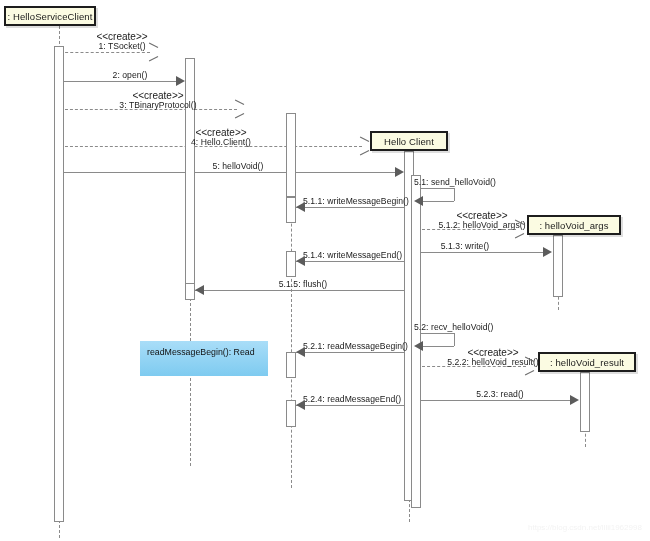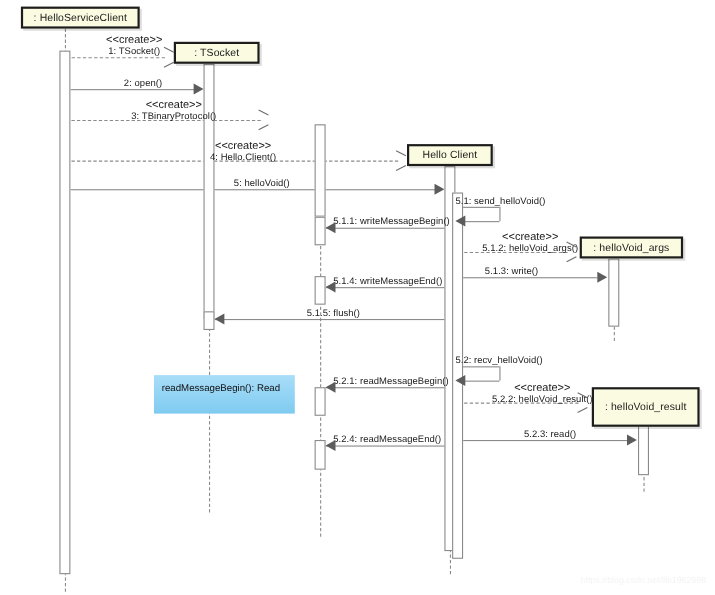--- a/index.html
+++ b/index.html
@@ -152,38 +152,35 @@
   <div class="act" style="left:286px; top:251px; width:10px; height:26px;"></div>
   <div class="act" style="left:286px; top:352px; width:10px; height:26px;"></div>
   <div class="act" style="left:286px; top:400px; width:10px; height:27px;"></div>
 
   <div class="act" style="left:404px; top:151px; width:10px; height:350px;"></div>
   <div class="act" style="left:411px; top:175px; width:10px; height:333px;"></div>
 
   <div class="act" style="left:553px; top:235px; width:10px; height:62px;"></div>
   <div class="act" style="left:580px; top:372px; width:10px; height:60px;"></div>
 
-  <div class="lbox" style="left:19px; top:6px; width:108px; height:20px;">
+  <div class="lbox" style="left:4px; top:6px; width:92px; height:20px;">
     <span>: HelloServiceClient</span>
   </div>
 
-  <div class="lbox" style="left:158px; top:38px; width:78px; height:20px;">
-    <span>: TSocket</span>
-  </div>
 
 
   <div class="lbox" style="left:370px; top:131px; width:78px; height:20px;">
     <span>Hello Client</span>
   </div>
 
   <div class="lbox" style="left:527px; top:215px; width:94px; height:20px;">
     <span>: helloVoid_args</span>
   </div>
 
-  <div class="lbox" style="left:538px; top:352px; width:98px; height:36px;">
+  <div class="lbox" style="left:538px; top:352px; width:98px; height:20px;">
     <span>: helloVoid_result</span>
   </div>
 
   <div class="stereo" style="left:122px; top:31px;">&lt;&lt;create&gt;&gt;</div>
   <div class="lbl center" style="left:122px; top:41px;">1: TSocket()</div>
   <div class="msg dash" style="left:60px; top:52px; width:90px;"></div>
   <div class="arrow right-open" style="left:148px; top:47px;"></div>
 
   <div class="lbl center" style="left:130px; top:70px;">2: open()</div>
   <div class="msg" style="left:64px; top:81px; width:113px;"></div>

